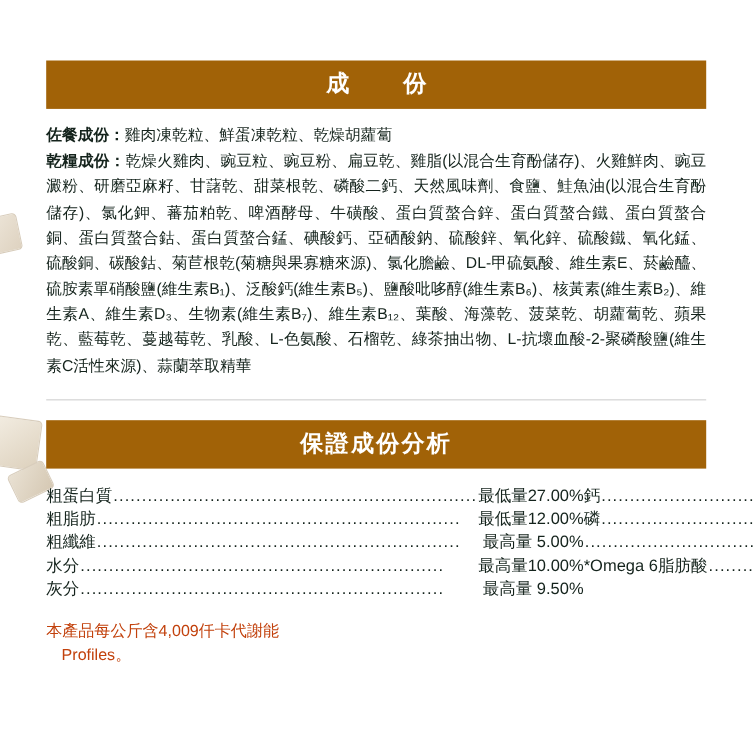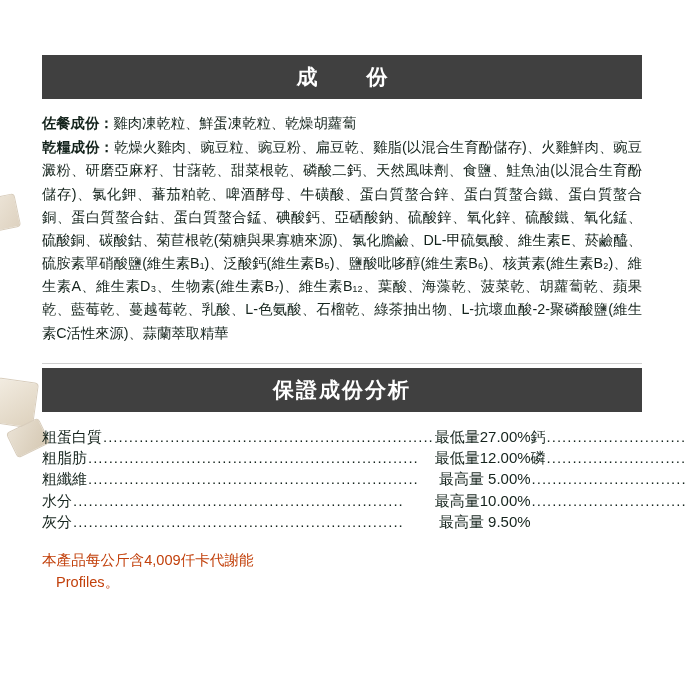--- a/index.html
+++ b/index.html
@@ -49,21 +49,21 @@
   }
 
   .sheet {
     position: absolute;
     left: 42px;
     top: 55px;
     width: 600px;
   }
 
   .band {
-    background: #404040;
+    background: #a16207;
     color: #ffffff;
     text-align: center;
     font-size: 21px;
     font-weight: bold;
     letter-spacing: 2px;
     padding: 10px 0 11px 0;
     line-height: 1.1;
   }
   .band.spaced {
     letter-spacing: 14px;
@@ -84,21 +84,21 @@
     margin: 0 0 1px 0;
   }
 
   .rule {
     border: 0;
     border-top: 1px solid #cfcfcf;
     margin: 18px 0 0 0;
   }
 
   .analysis-band {
-    margin-top: 4px;
+    margin-top: 18px;
   }
 
   .analysis {
     margin-top: 14px;
     display: flex;
     gap: 0;
     font-size: 15px;
     color: #14231c;
   }
   .col {
@@ -198,20 +198,21 @@
       <div class="row">
         <span class="name">磷</span>
         <span class="dots">................................................................</span>
 
       </div>
       <div class="row">
         <span class="dots">................................................................</span>
 
       </div>
       <div class="row">
+        <span class="name">*Omega 6脂肪酸</span>
         <span class="dots">................................................................</span>
 
       </div>
     </div>
   </div>
 
   <div class="note">
     <div>本產品每公斤含4,009仟卡代謝能</div>
     <div class="indent">Profiles。</div>
   </div>

